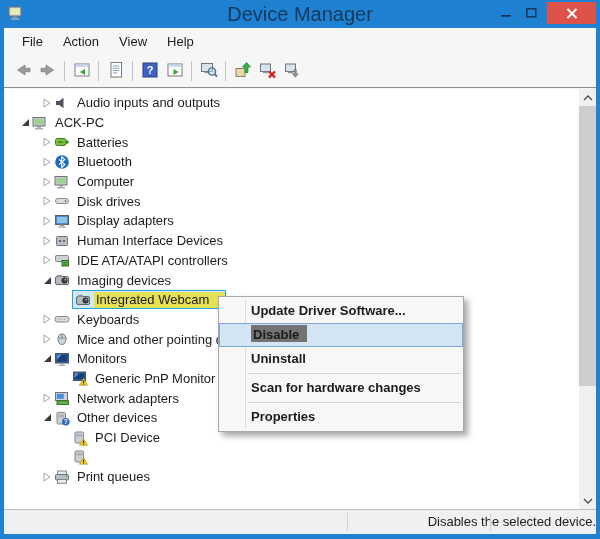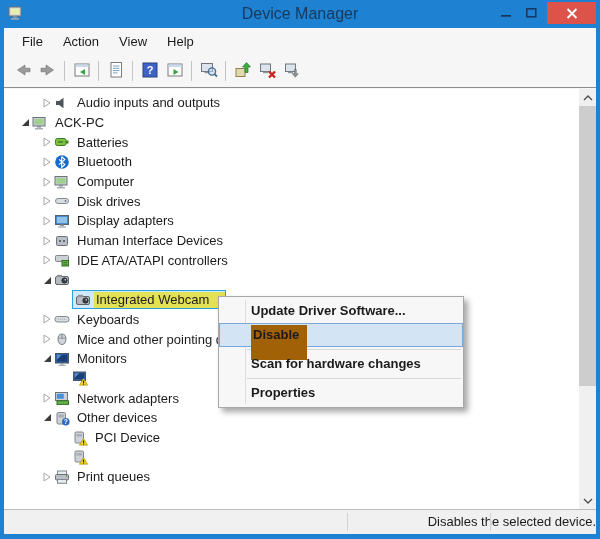--- a/index.html
+++ b/index.html
@@ -5,21 +5,21 @@
   * { box-sizing: border-box; margin: 0; padding: 0; }
   html,body { background:#fff; }
   body { font-family:"Liberation Sans", sans-serif; font-size:13px; color:#1b1b1b; }
 
   .window { position:relative; width:600px; height:539px; background:#1e81d2; overflow:hidden; }
 
   
   .titlebar { position:absolute; top:0; left:0; right:0; height:28px; }
   .app-icon { position:absolute; left:8px; top:5px; width:16px; height:16px; }
   .win-title { position:absolute; left:0; right:0; top:0; line-height:28px; text-align:center;
-               color:#16395e; font-size:16px; }
+               color:#16395e; font-size:20px; }
   .caption { position:absolute; right:4px; top:2px; display:flex; align-items:center; height:22px; }
   .cap { width:25px; height:20px; display:flex; align-items:center; justify-content:center; }
   .cap.close { width:49px; height:22px; background:#dd5249; margin-left:3px; }
 
   
   .client { position:absolute; left:4px; right:4px; top:28px; bottom:5px; background:#f6f6f6; }
 
   .menubar { height:27px; display:flex; align-items:center; padding-left:8px; background:#f6f6f6; }
   .menu-item { padding:0 10px; height:21px; line-height:21px; }
 
@@ -51,21 +51,21 @@
   
   .context-menu { position:absolute; left:214px; top:268px; width:246px; z-index:10;
                   background:#f7f7f7; border:1px solid #a8a8a8; padding:2px 0;
                   box-shadow:4px 4px 6px rgba(0,0,0,0.35); }
   .context-menu::before { content:""; position:absolute; left:26px; top:3px; bottom:3px;
                           width:1px; background:#dcdcdc; }
   .cm-item { position:relative; height:24px; line-height:24px; padding-left:32px;font-weight:bold; }
   .cm-item.hovered { background:#d3e5f5; box-shadow:inset 0 0 0 1px #7da7d8; }
   .cm-item.bold { font-weight:bold; }
   .cm-label { position:relative; z-index:1; }
-  .cm-label.hl { background:#a16207; padding:2px 8px 18px 2px; }
+  .cm-label.hl { background:#737373; padding:2px 8px 0 2px; }
   .cm-sep { height:1px; background:#d7d7d7; margin:2px 2px 2px 28px; }
 
   
   .statusbar { position:absolute; left:0; right:0; bottom:0; height:25px; background:#f0f0f0;
                border-top:1px solid #bdbdbd; line-height:24px; padding-left:6px;text-align:right; }
   .sb-sep { position:absolute; top:3px; bottom:3px; width:1px; background:#d2d2d2; }
 </style>
 </head>
 <body>
 
@@ -322,20 +322,21 @@
               </svg>
             </span>
             <span class="t-icon">
               <svg width="16" height="16" viewBox="0 0 16 16">
                 <rect x="1.5" y="4.5" width="13" height="8" rx="1.5" fill="#b4bac0" stroke="#60666c"></rect>
                 <rect x="3" y="2.8" width="5" height="2.2" fill="#8e959c"></rect>
                 <circle cx="10.5" cy="8.5" r="2.6" fill="#3a4046" stroke="#23282c"></circle>
                 <circle cx="11.3" cy="7.7" r="0.8" fill="#dfe3e6"></circle>
               </svg>
             </span>
+            <span class="t-label">Imaging devices</span>
           </div>
           <div class="tree-row lv2">
             <span class="twisty"></span>
             <span class="sel-box">
               <span class="t-icon">
                 <svg width="16" height="16" viewBox="0 0 16 16">
                   <rect x="1.5" y="4.5" width="13" height="8" rx="1.5" fill="#b4bac0" stroke="#60666c"></rect>
                   <rect x="3" y="2.8" width="5" height="2.2" fill="#8e959c"></rect>
                   <circle cx="10.5" cy="8.5" r="2.6" fill="#3a4046" stroke="#23282c"></circle>
                   <circle cx="11.3" cy="7.7" r="0.8" fill="#dfe3e6"></circle>
@@ -395,20 +396,21 @@
             <span class="t-icon">
               <svg width="16" height="16" viewBox="0 0 16 16">
                 <rect x="1.5" y="2" width="12" height="8.5" fill="#2e66b0" stroke="#4a5560"></rect>
                 <rect x="2.7" y="3.2" width="9.6" height="6.1" fill="#1b3f74"></rect>
                 <path d="M2.7 3.2 h4.5 l-4.5 4.5 z" fill="#5b8fd0"></path>
                 <path d="M11.5 8.3 L15.6 15.2 H7.4 Z" fill="#f7d31e" stroke="#9a8a12" stroke-width="0.6"></path>
                 <rect x="11" y="10.6" width="1.1" height="2.3" fill="#1b1b1b"></rect>
                 <rect x="11" y="13.5" width="1.1" height="1.1" fill="#1b1b1b"></rect>
               </svg>
             </span>
+            <span class="t-label">Generic PnP Monitor</span>
           </div>
           <div class="tree-row lv1">
             <span class="twisty">
               <svg width="8" height="10" viewBox="0 0 8 10">
                 <path d="M1 1 L7 5 L1 9 Z" fill="#fff" stroke="#a6a6a6"></path>
               </svg>
             </span>
             <span class="t-icon">
               <svg width="16" height="16" viewBox="0 0 16 16">
                 <rect x="1.5" y="2.5" width="12" height="8" fill="#cdd3d8" stroke="#6d737a"></rect>
@@ -487,20 +489,21 @@
           <svg width="10" height="6" viewBox="0 0 10 6">
               <path d="M1 1 L5 5 L9 1" stroke="#505050" stroke-width="1.4" fill="none"></path>
             </svg>
         </div>
       </div>
     </div>
 
     <div class="context-menu" id="ctx-menu">
         <div class="cm-item"><span class="cm-label">Update Driver Software...</span></div>
         <div class="cm-item hovered"><span class="cm-label hl">Disable</span></div>
+        <div class="cm-item"><span class="cm-label">Uninstall</span></div>
         <div class="cm-sep"></div>
         <div class="cm-item"><span class="cm-label">Scan for hardware changes</span></div>
         <div class="cm-sep"></div>
         <div class="cm-item bold"><span class="cm-label">Properties</span></div>
       </div>
 
     <div class="statusbar">
       <span>Disables the selected device.</span>
       <div class="sb-sep" style="left:343px"></div>
       <div class="sb-sep" style="left:486px"></div>

